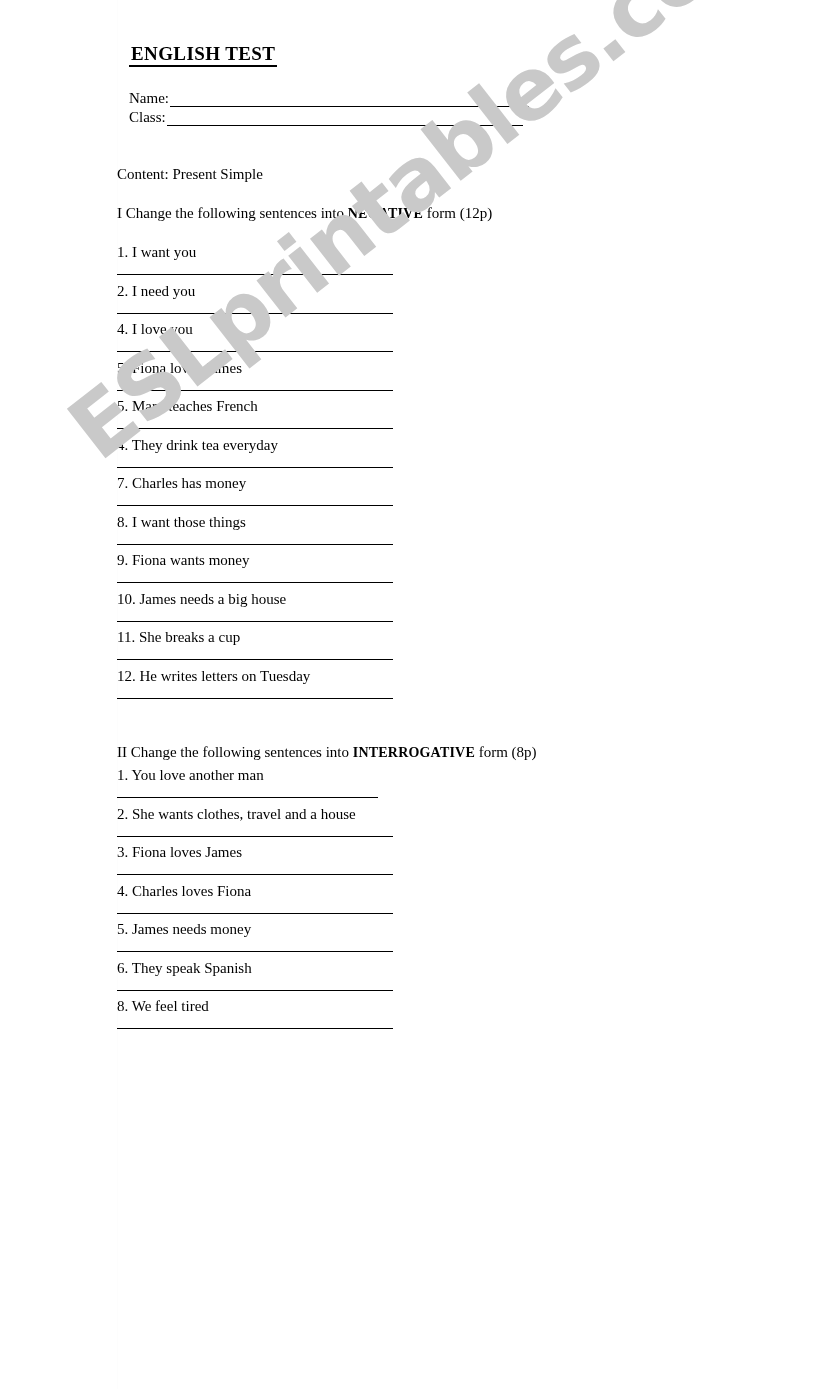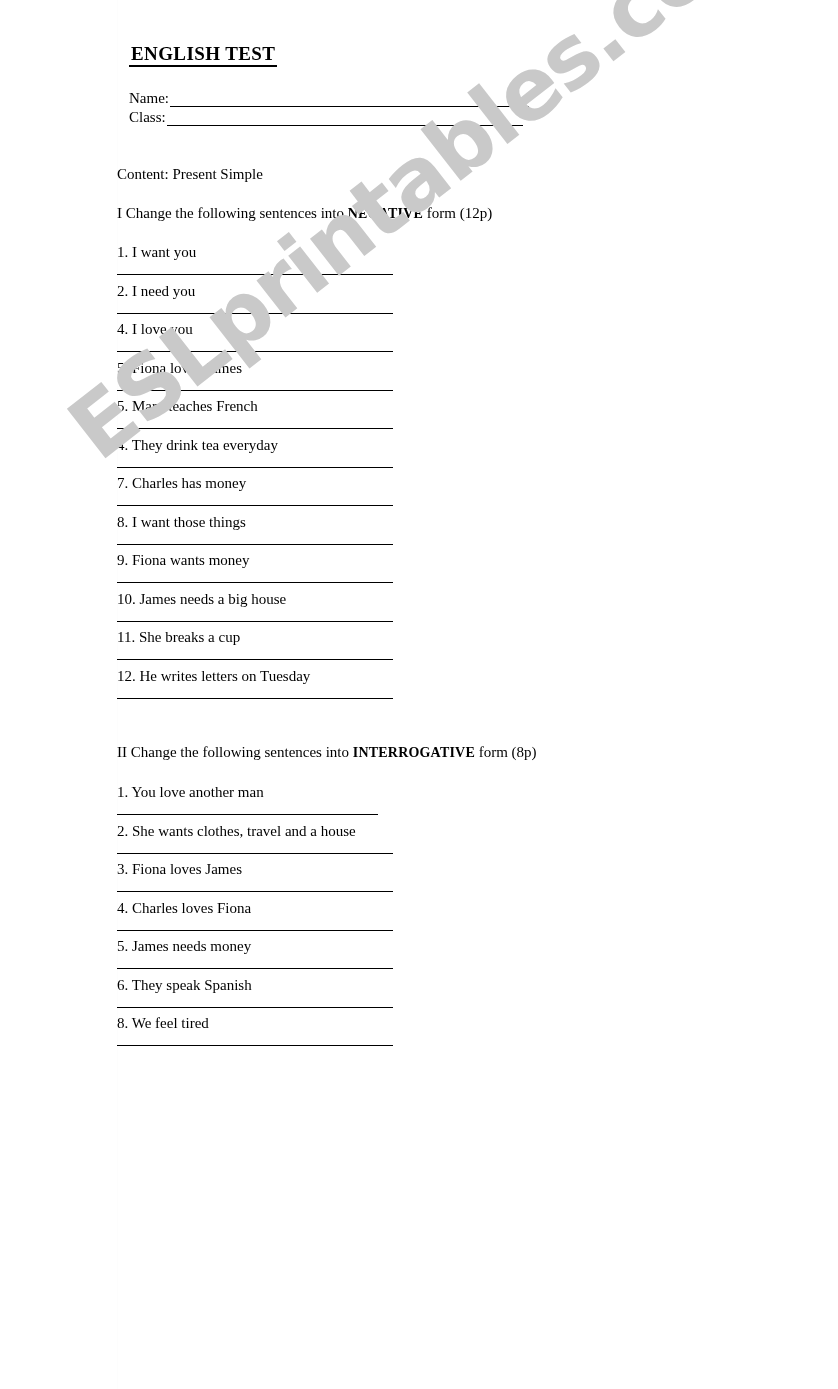--- a/index.html
+++ b/index.html
@@ -133,21 +133,21 @@
   #heading-1 { top: 205px; }
   #heading-2 { top: 744px; }
 
   
   .qlist {
     position: absolute;
     left: 0px;
     width: 400px;
   }
   #qlist-1 { top: 243px; }
-  #qlist-2 { top: 783px; }
+  #qlist-2 { top: 766px; }
 
   .qitem {
     position: relative;
     height: 38.5px;
     text-align: center;
   }
   .qtext {
     position: absolute;
     left: 0px;
     top: 0px;

